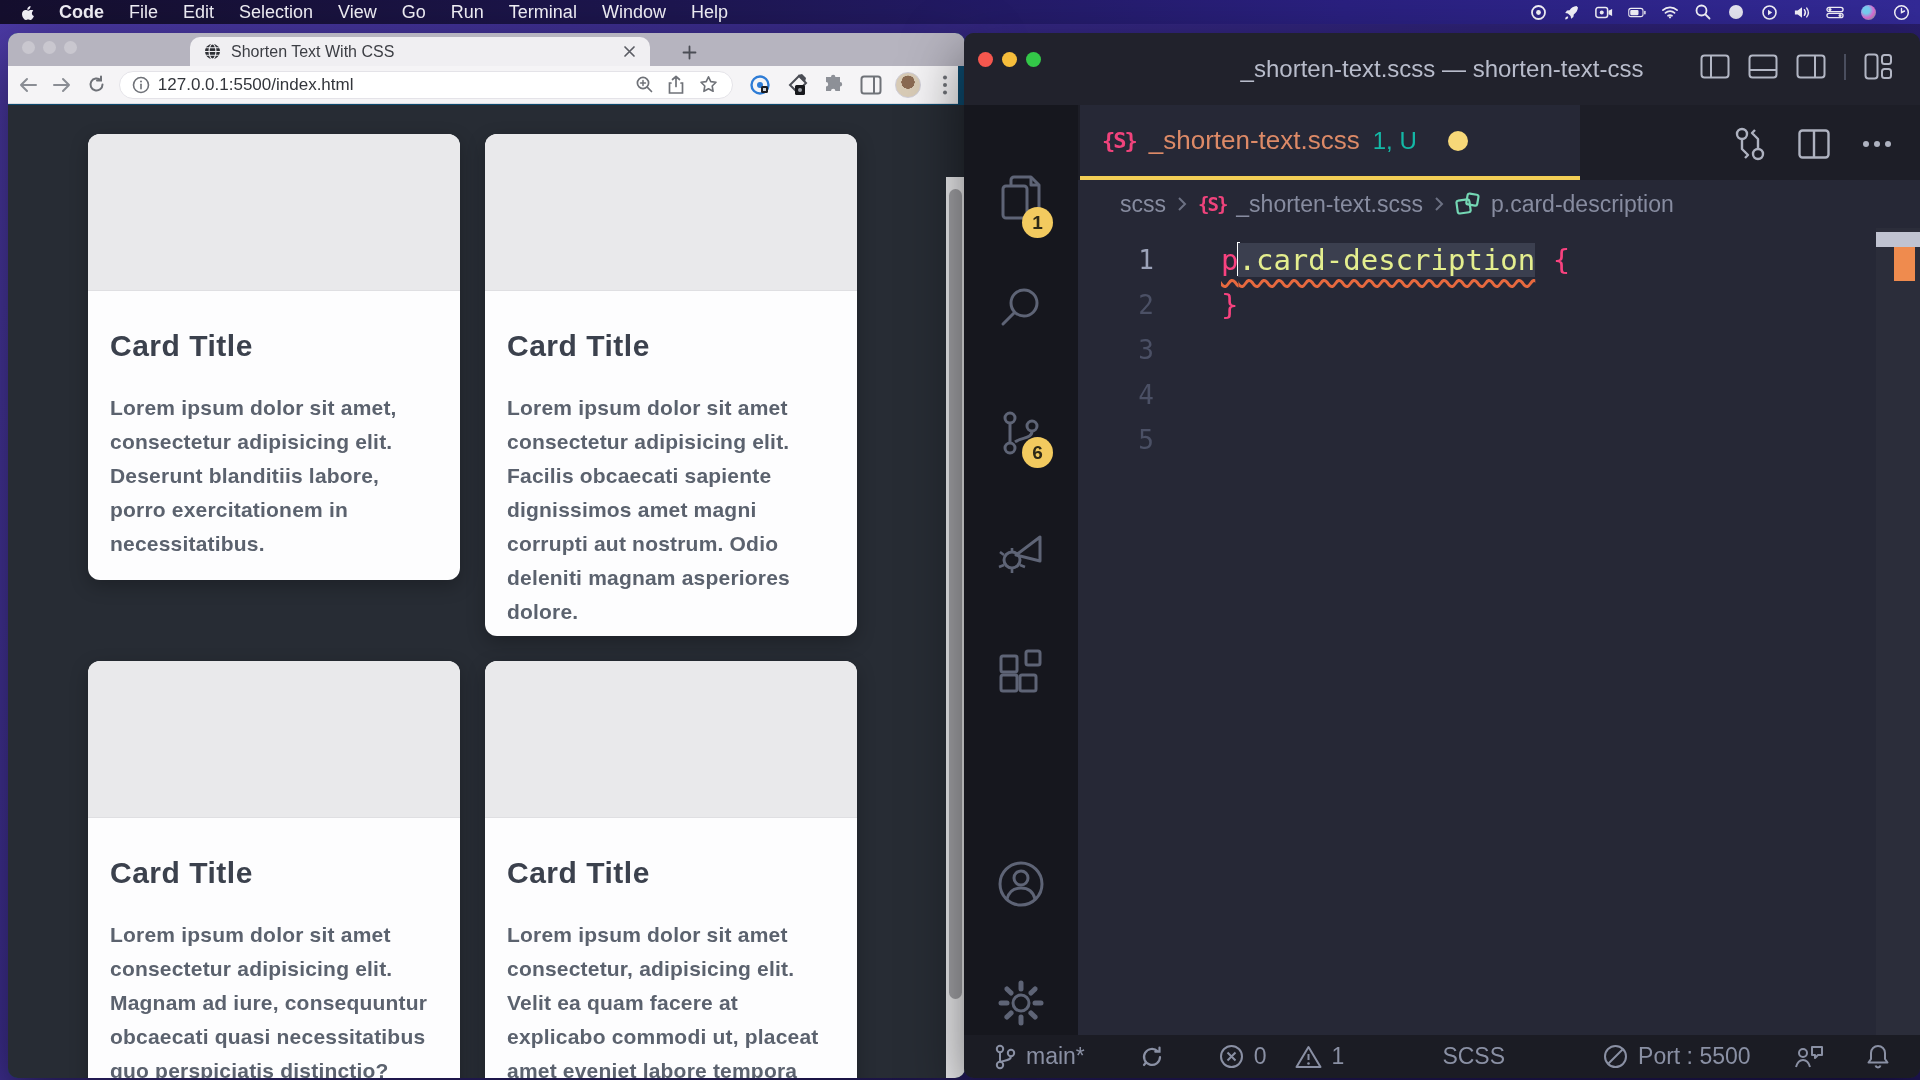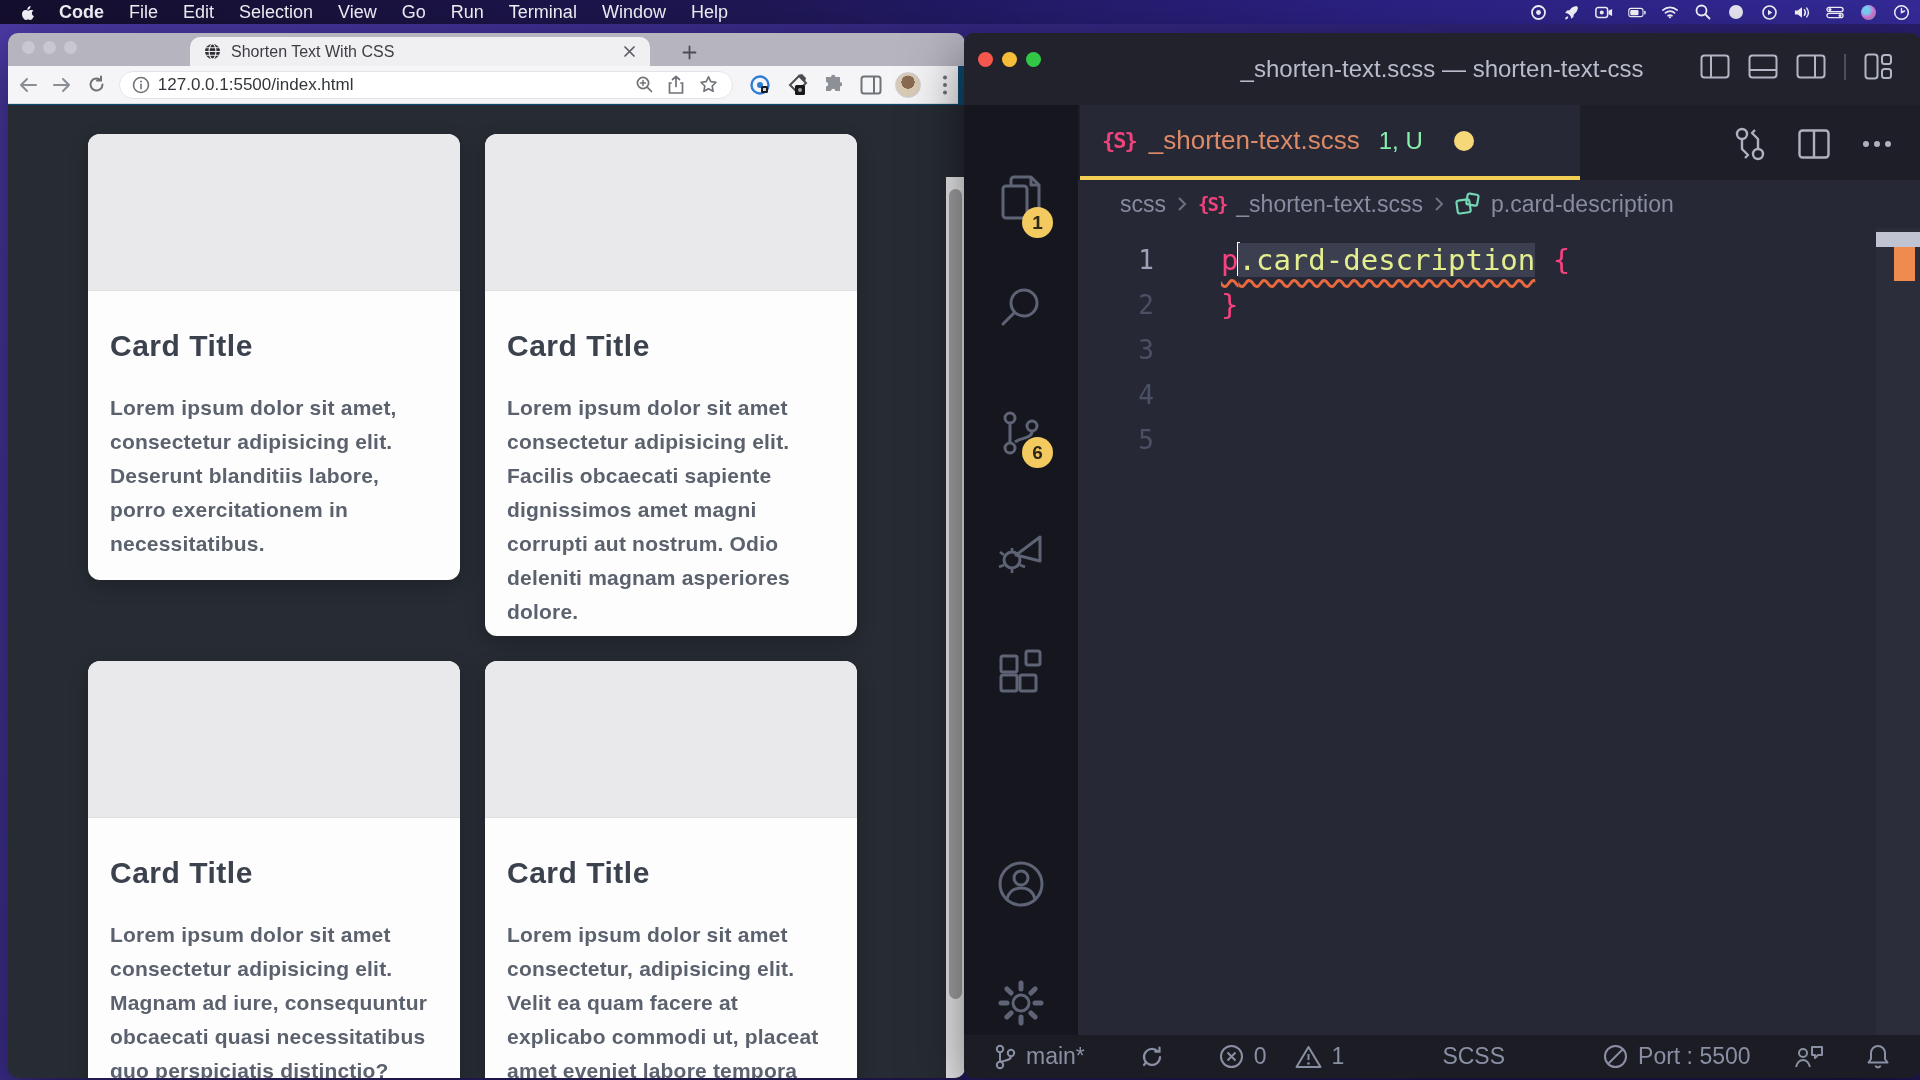--- a/index.html
+++ b/index.html
@@ -69,21 +69,21 @@
   .v-activity { position:absolute; left:0; top:72px; width:114px; bottom:43px; background:#16171e; }
   .a-item { position:absolute; left:0; width:114px; height:96px; display:flex; align-items:center; justify-content:center; }
   .a-badge { position:absolute; border-radius:50%; width:31px; height:31px; background:#f2ca5f; color:#2e2a17;
     font-size:19px; font-weight:bold; display:flex; align-items:center; justify-content:center; }
 
   .v-tabrow { position:absolute; left:114px; top:72px; right:0; height:75px; background:#1d1e27; }
   .v-tab { position:absolute; left:2px; top:0; width:500px; height:75px; background:#262836;
     border-bottom:4px solid #f3cf56; display:flex; align-items:center; padding:0 22px; gap:13px; }
   .scss-badge { font-family:"DejaVu Sans Mono", monospace; font-weight:bold; font-size:22px; color:#f0437c; letter-spacing:-2px; }
   .v-tab-name { font-size:26px; color:#dd8a67; }
-  .v-tab-deco { font-size:24px; color:#86efac; margin-left:6px; }
+  .v-tab-deco { font-size:24px; color:#14b8a6; }
   .v-moddot { width:20px; height:20px; border-radius:50%; background:#f7d878; margin-left:18px; }
   .v-actions { position:absolute; right:28px; top:22px; display:flex; align-items:center; gap:32px; }
 
   .v-breadcrumbs { position:absolute; left:114px; top:147px; right:0; height:48px; background:#262836;
     display:flex; align-items:center; padding-left:42px; gap:10px; font-size:23px; color:#878ca0; white-space:nowrap; overflow:hidden; }
   .bc-scss { font-size:19px; }
 
   .v-editor { position:absolute; left:114px; top:195px; right:0; bottom:43px; background:#262836;
     font-family:"DejaVu Sans Mono", monospace; font-size:29px; padding-top:9px; }
   .ed-line { display:flex; height:45px; align-items:center; }

